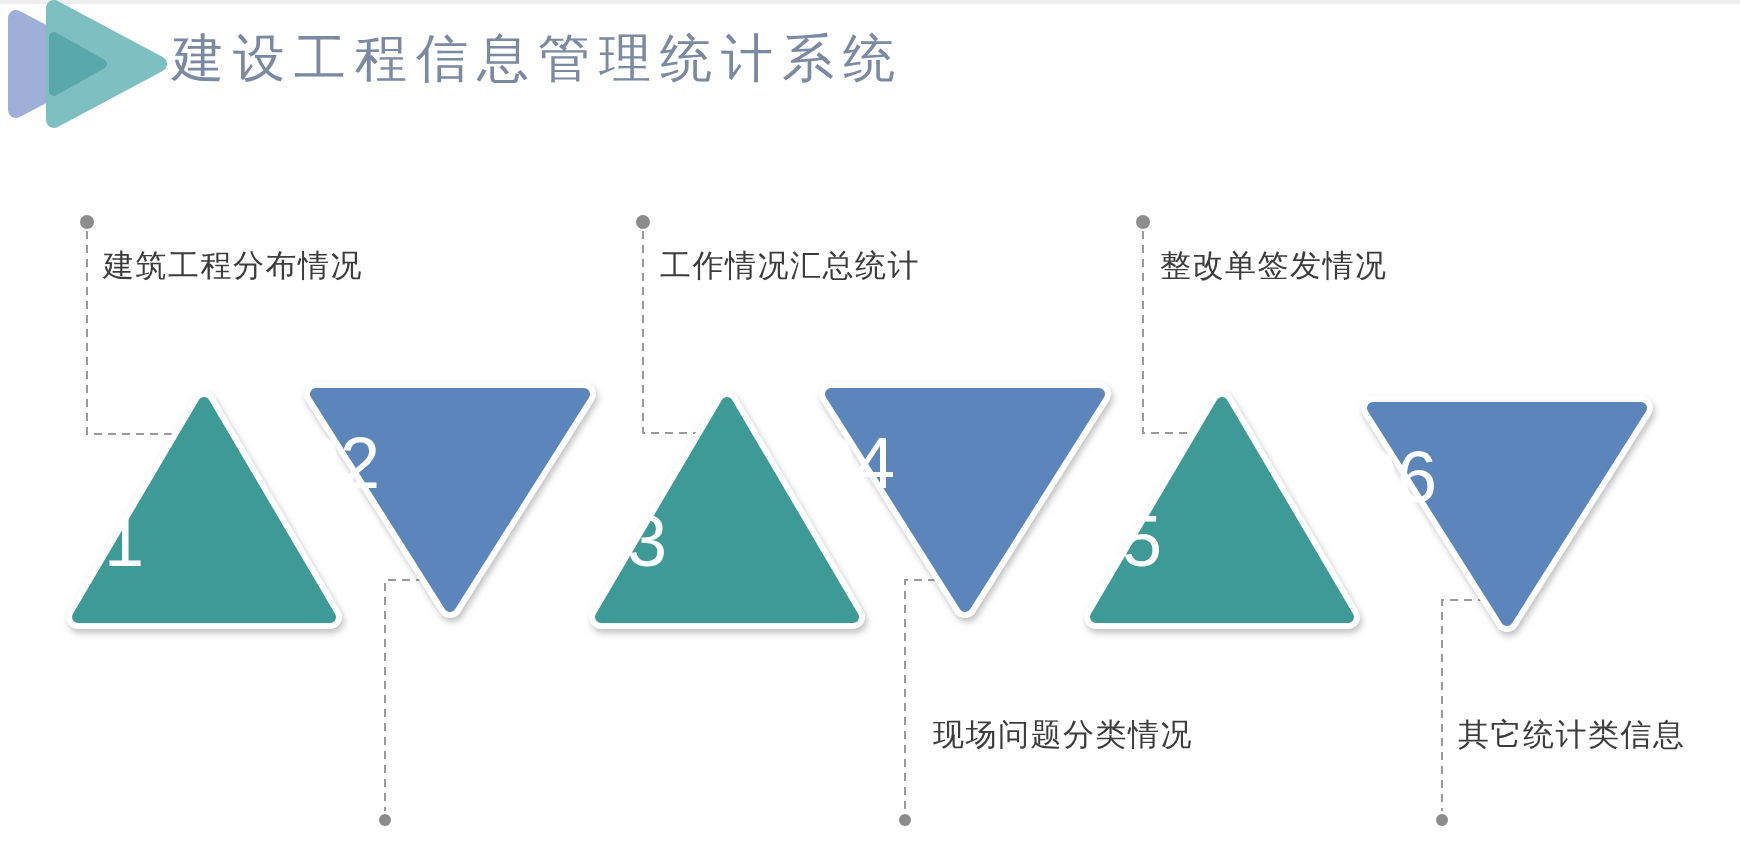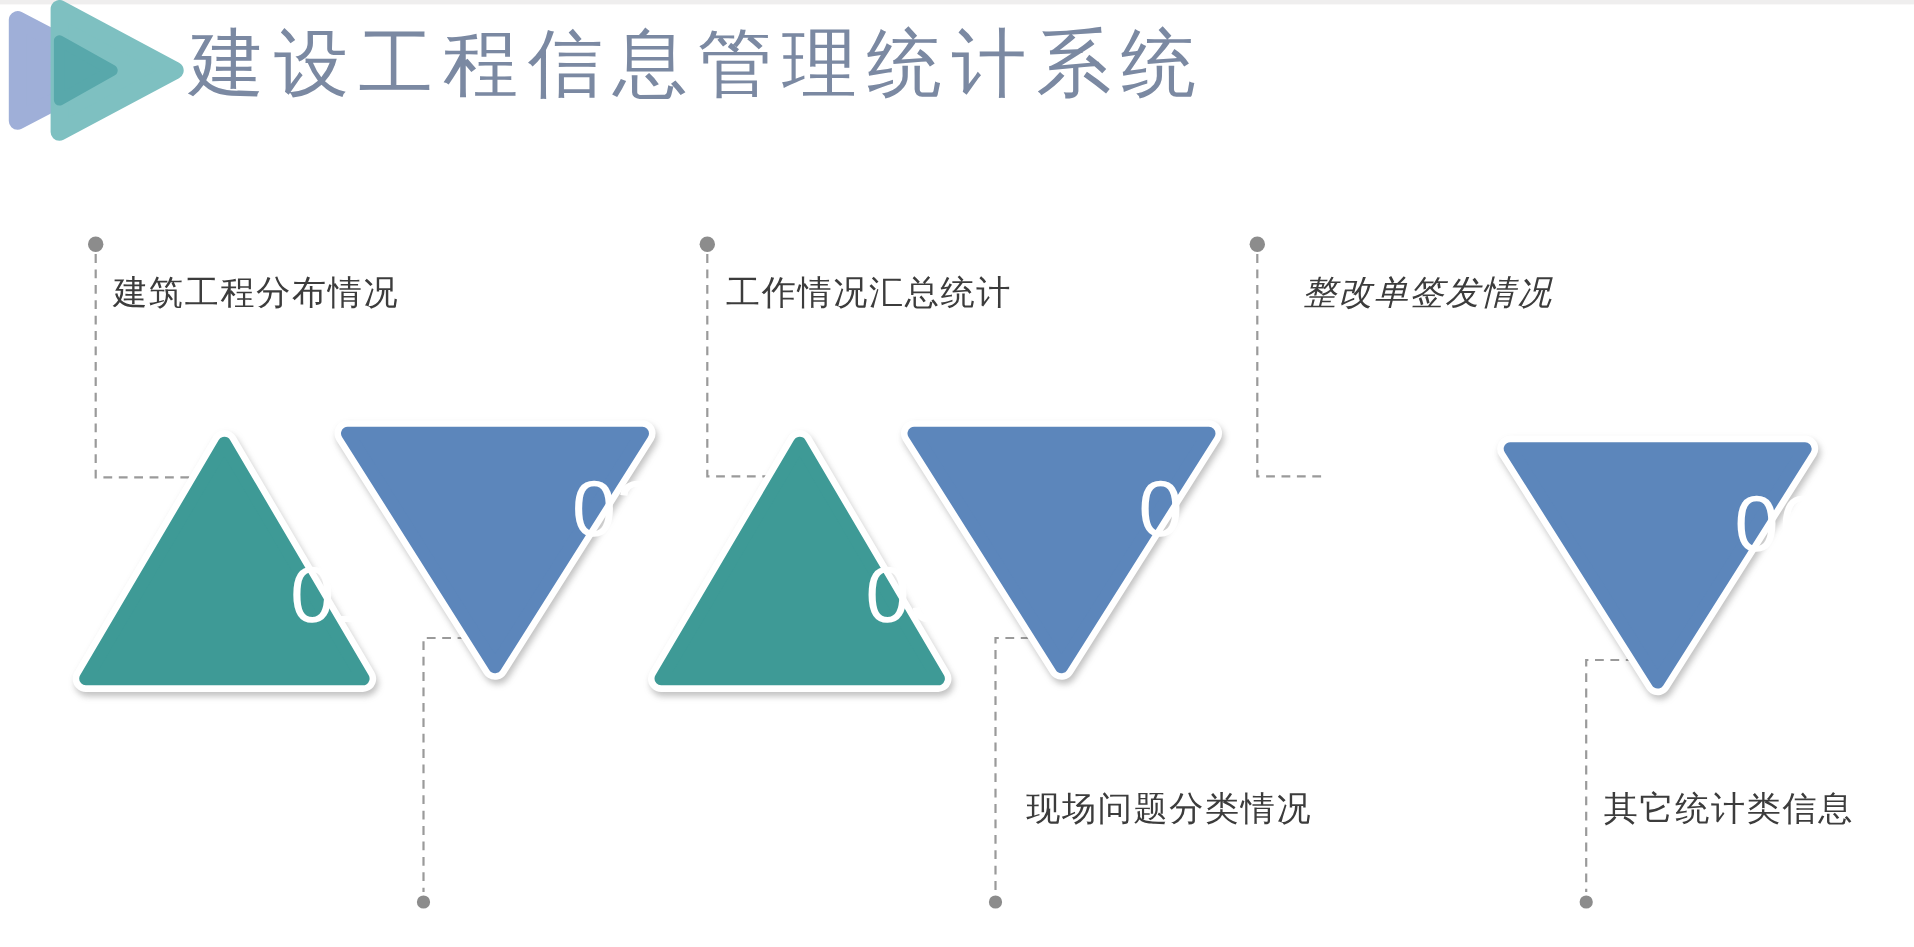--- a/index.html
+++ b/index.html
@@ -6,36 +6,36 @@
   body{width:1740px;height:861px;font-family:"Liberation Sans","DejaVu Sans",sans-serif;}
   .slide{position:relative;width:1740px;height:861px;background:var(--background,#fff);overflow:hidden;}
   .edge-strip{position:absolute;top:0;left:0;width:100%;height:4px;background:var(--edge-strip,#efeeee);}
 
   .logo{position:absolute;left:4px;top:2px;}
   .logo svg{overflow:visible;display:block;}
   .logo-back{fill:var(--logo-back);stroke:var(--logo-back);stroke-width:16;stroke-linejoin:round;}
   .logo-front{fill:var(--logo-front);stroke:var(--logo-front);stroke-width:16;stroke-linejoin:round;}
   .logo-overlap{fill:var(--logo-overlap);stroke:var(--logo-overlap);stroke-width:10;stroke-linejoin:round;}
 
-  .title{position:absolute;left:172px;top:26px;font-size:68px;line-height:64px;letter-spacing:9px;
+  .title{position:absolute;left:172px;top:26px;font-size:52px;line-height:64px;letter-spacing:9px;
          font-weight:300;color:var(--title-text);white-space:nowrap;}
 
   .conn{position:absolute;left:0;top:0;}
   .dash{fill:none;stroke:var(--connector);stroke-width:2;stroke-dasharray:8 6;}
   .dot{fill:var(--dot);}
 
   .tri-item{position:absolute;}
   .tri-item svg{overflow:visible;display:block;}
   .tri-outer{fill:var(--triangle-rim);stroke:var(--triangle-rim);stroke-width:24;stroke-linejoin:round;
              filter:drop-shadow(2px 4px 3px rgba(80,80,80,.35));}
   .tri-inner{stroke-width:12;stroke-linejoin:round;}
   .up .tri-inner{fill:var(--teal);stroke:var(--teal);}
   .down .tri-inner{fill:var(--blue);stroke:var(--blue);}
 
-  .num{position:absolute;left:0;width:100%;text-align:right;color:var(--number-text);
+  .num{position:absolute;left:0;width:100%;text-align:left;color:var(--number-text);
        font-size:72px;line-height:84px;font-weight:300;}
   .up .num{top:114px;}
   .down .num{top:43px;}
 
   .label{position:absolute;font-size:31px;line-height:40px;font-weight:500;letter-spacing:1.5px;
          color:var(--label-text);white-space:nowrap;}
 </style>
 </head>
 <body>
 
@@ -103,27 +103,34 @@
   </div>
 
   <div class="tri-item down" style="left:815px;top:378px;width:300px;height:250px;">
     <svg width="300" height="250" viewBox="0 0 300 250">
       <path class="tri-outer" d="M16 16 L284 16 L150 228 Z"></path>
       <path class="tri-inner" d="M16 16 L284 16 L150 228 Z"></path>
     </svg>
     <div class="num">04</div>
   </div>
 
+  <div class="tri-item up" style="left:1082px;top:385px;width:280px;height:250px;">
+    <svg width="280" height="250" viewBox="0 0 280 250">
+      <path class="tri-outer" d="M140 18 L266 232 L14 232 Z"></path>
+      <path class="tri-inner" d="M140 18 L266 232 L14 232 Z"></path>
+    </svg>
+    <div class="num">05</div>
+  </div>
 
   <div class="tri-item down" style="left:1357px;top:392px;width:300px;height:250px;">
     <svg width="300" height="250" viewBox="0 0 300 250">
       <path class="tri-outer" d="M16 16 L284 16 L150 228 Z"></path>
       <path class="tri-inner" d="M16 16 L284 16 L150 228 Z"></path>
     </svg>
     <div class="num">06</div>
   </div>
 
   <div class="label" style="left:103px;top:246px;text-align:center;">建筑工程分布情况</div>
   <div class="label" style="left:660px;top:246px;text-align:right;">工作情况汇总统计</div>
   <div class="label" style="left:922px;top:715px;margin-left:11px;">现场问题分类情况</div>
-  <div class="label" style="left:1184px;top:246px;font-style:italic;">整改单签发情况</div>
+  <div class="label" style="left:1160px;top:246px;">整改单签发情况</div>
   <div class="label" style="left:1458px;top:715px;">其它统计类信息</div>
 </div>
 
 </body></html>

